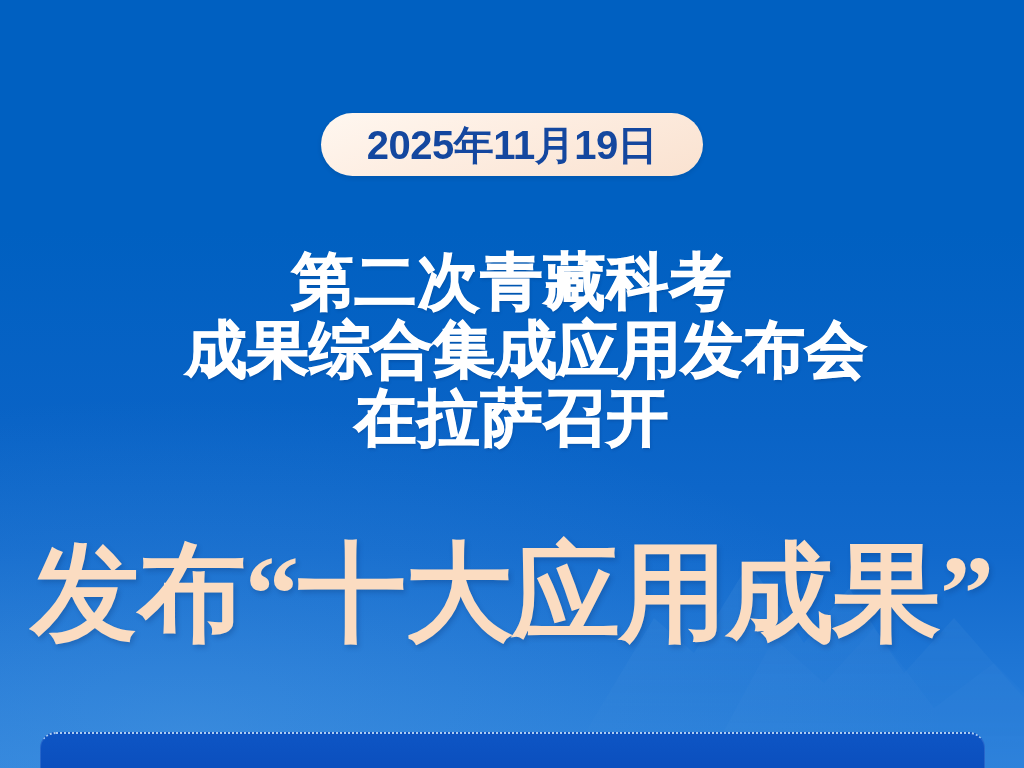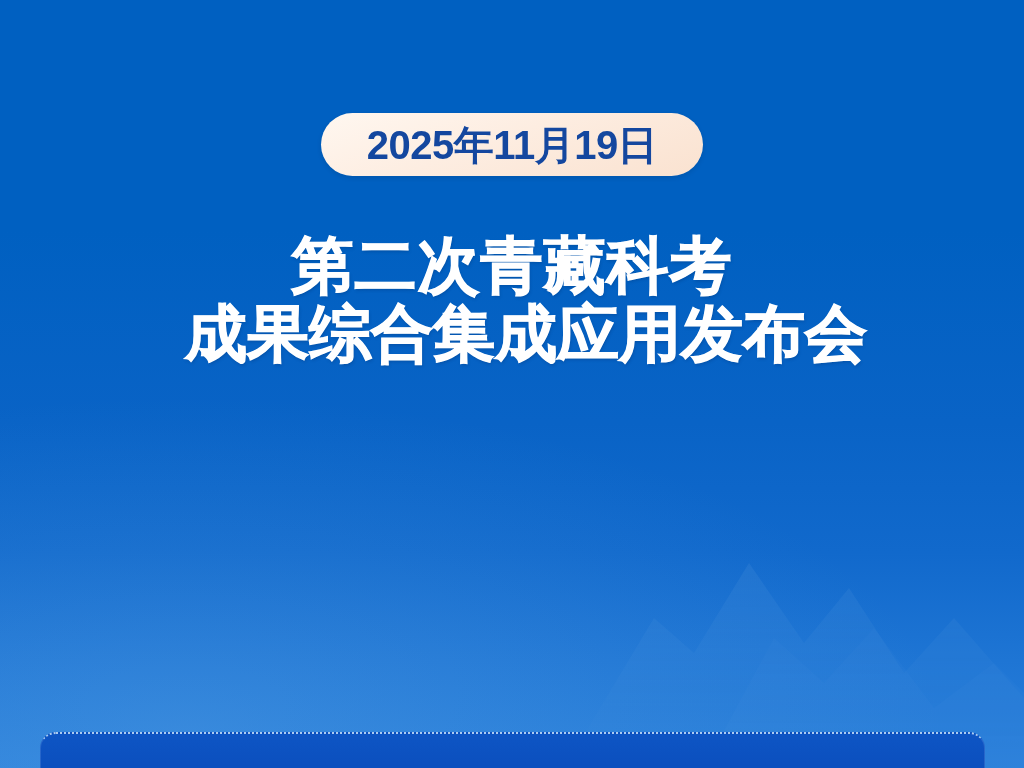--- a/index.html
+++ b/index.html
@@ -79,21 +79,21 @@
     font-weight: 700;
     letter-spacing: -0.5px;
     color: #14479F;
     line-height: 1;
     white-space: nowrap;
   }
 
   
   .title-block {
     position: absolute;
-    top: 232px;
+    top: 248px;
     left: 0;
     width: 100%;
     text-align: center;
   }
   .title-line {
     color: #FFFFFF;
     font-weight: 700;
     font-size: 62px;
     line-height: 1.10;
     letter-spacing: 1px;
@@ -162,18 +162,20 @@
 
   <div class="date-badge-wrap">
     <div class="date-badge">
       <span class="date-badge-text">2025年11月19日</span>
     </div>
   </div>
 
   <div class="title-block">
     <div class="title-line l1">第二次青藏科考</div>
     <div class="title-line l2">成果综合集成应用发布会</div>
+    <div class="title-line l3">在拉萨召开</div>
   </div>
 
+  <div class="headline">发布“十大应用成果”</div>
 
   <div class="bottom-card"></div>
 
 </div>
 
 </body></html>

